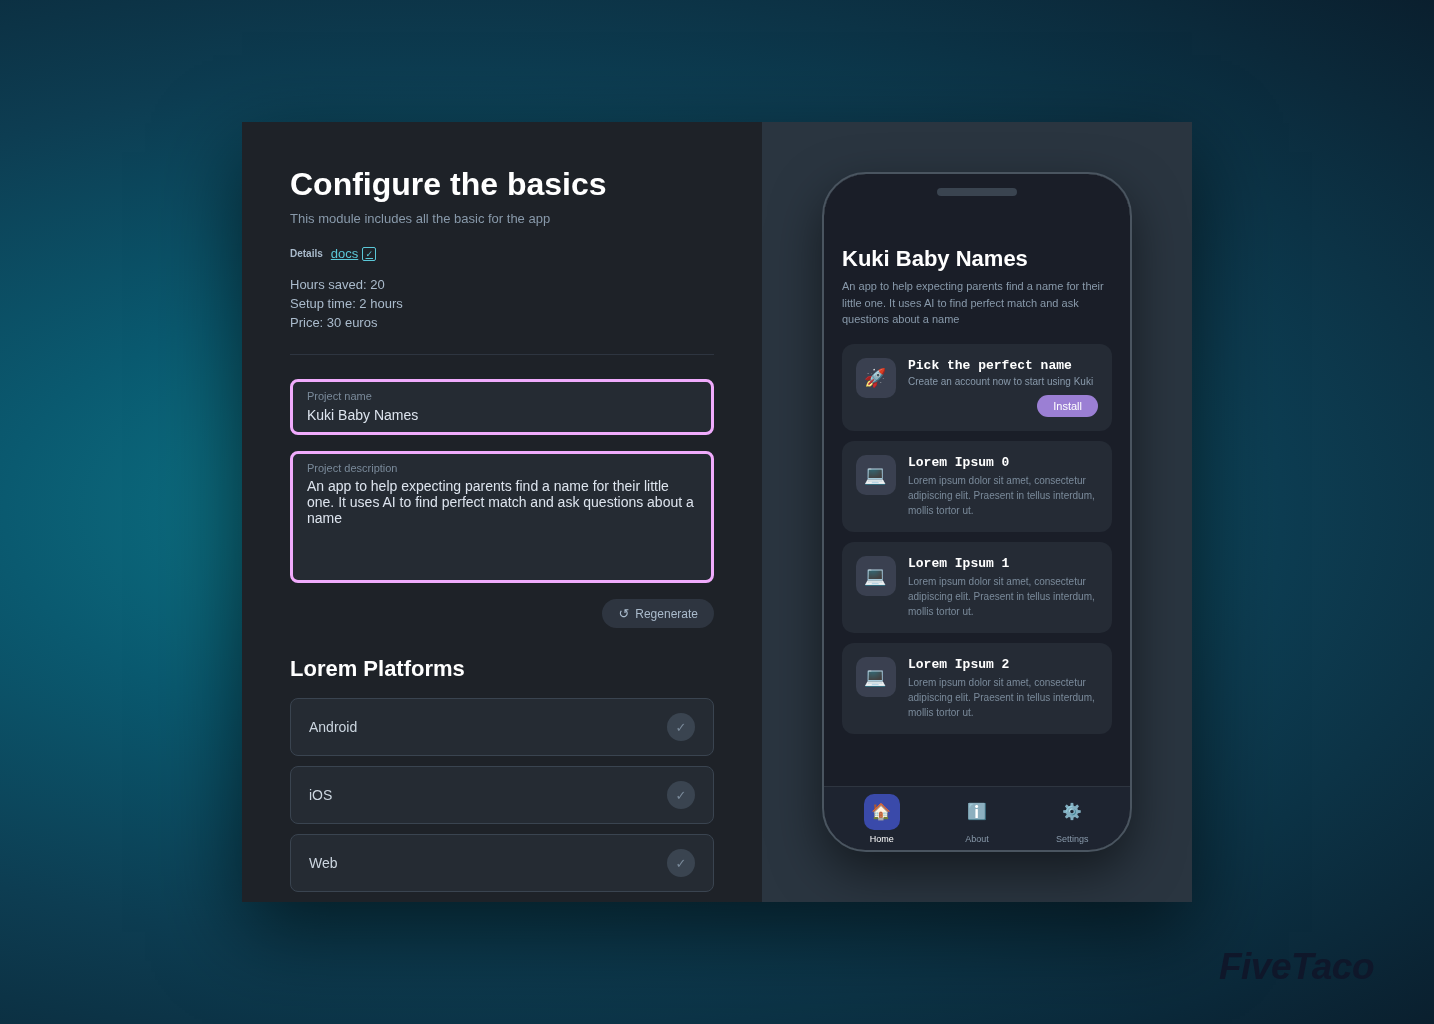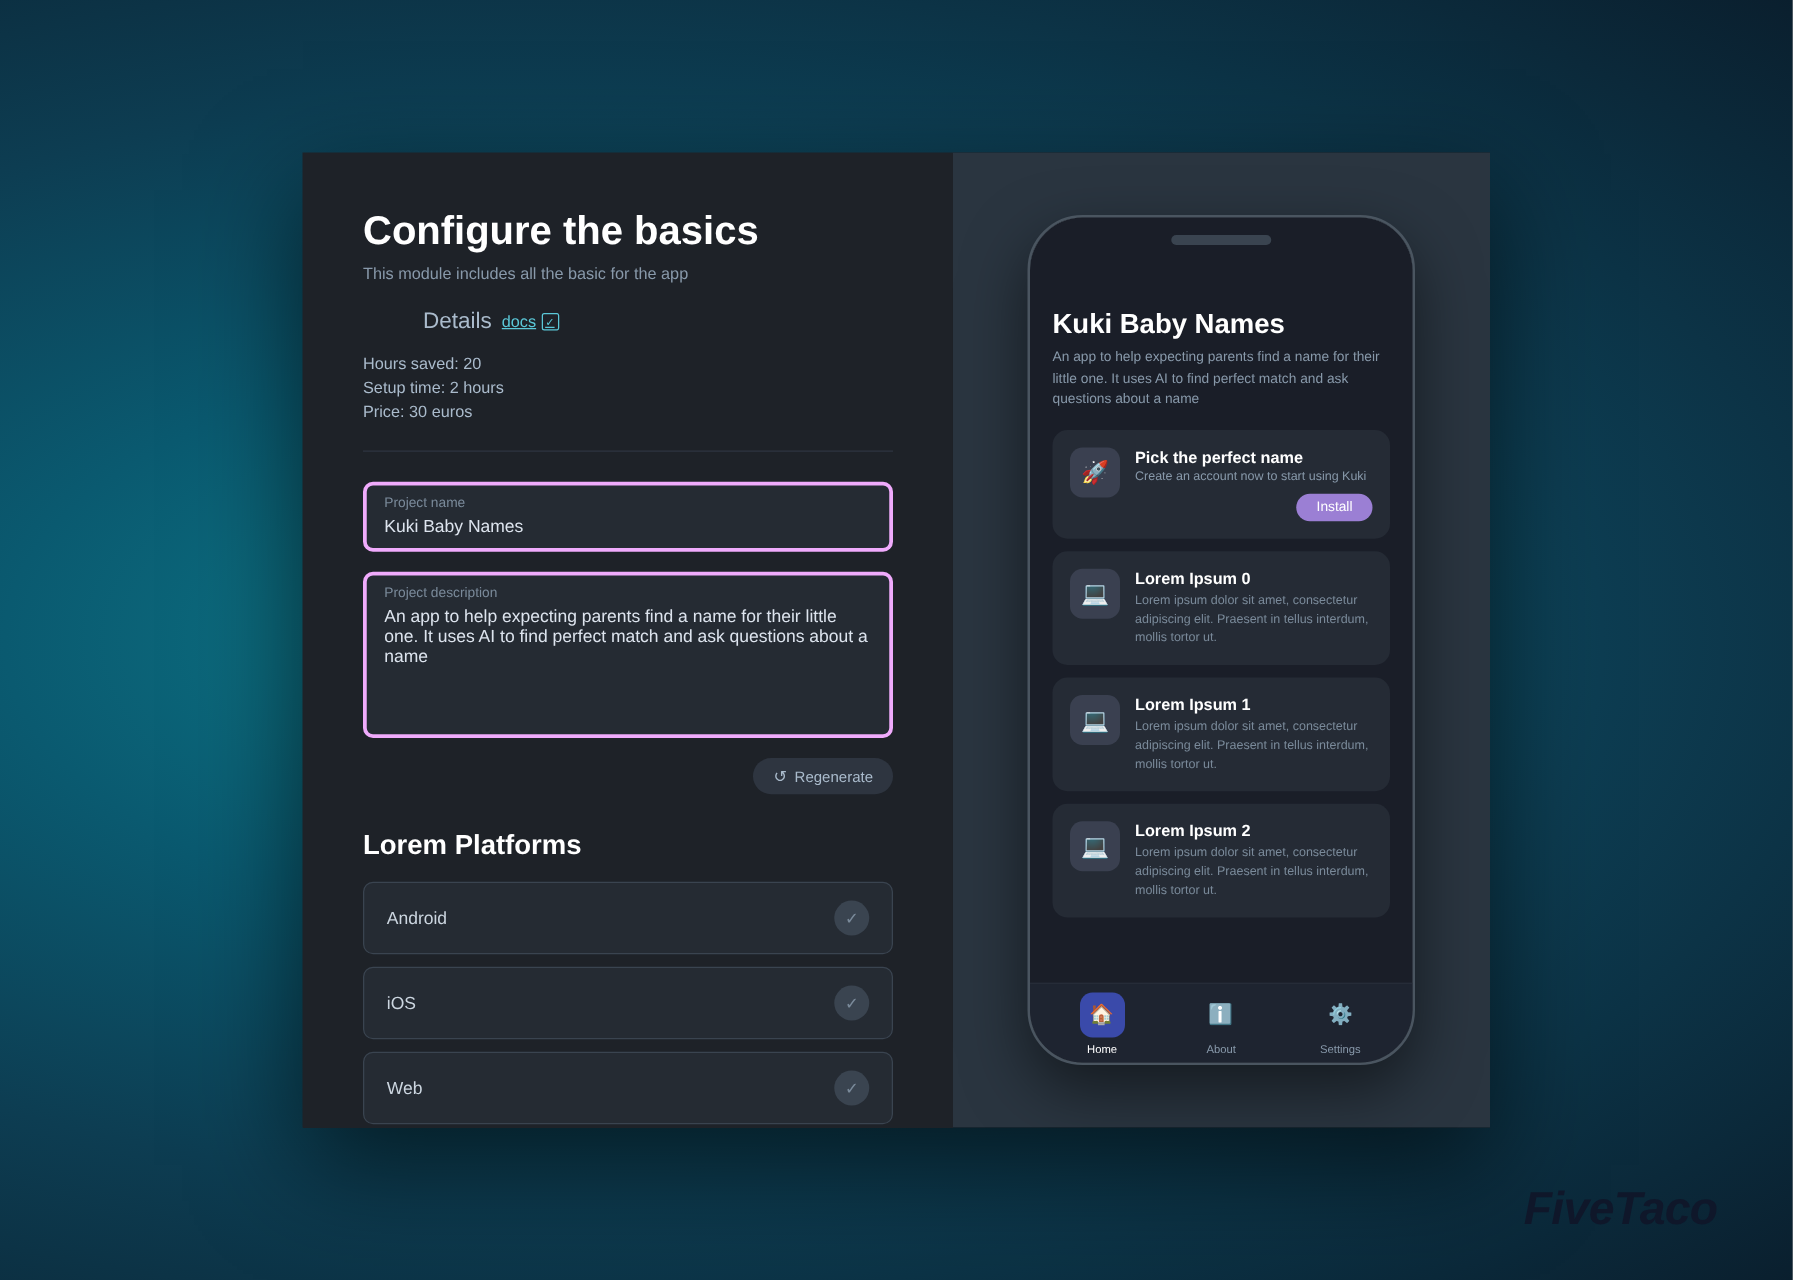--- a/index.html
+++ b/index.html
@@ -48,24 +48,23 @@
     }
 
     .details-row {
       display: flex;
       align-items: center;
       gap: 8px;
       margin-bottom: 16px;
     }
 
     .details-label {
-      font-size: 18px;
+      font-size: 10px;
       color: #aabbcc;
-      font-weight: 400;
-      margin-left: 48px;
+      font-weight: 700;
     }
 
     .docs-link {
       font-size: 13px;
       color: #5bc8d8;
       display: flex;
       align-items: center;
       gap: 4px;
       cursor: pointer;
       text-decoration: underline;
@@ -293,20 +292,21 @@
 
     .app-card-body {
       flex: 1;
     }
 
     .app-card-title {
       font-size: 13px;
       font-weight: 600;
       color: #ffffff;
       margin-bottom: 3px;
+      font-family: Liberation Mono, monospace;
     }
 
     .app-card-subtitle {
       font-size: 10px;
       color: #8899aa;
       margin-bottom: 8px;
     }
 
     .install-btn {
       float: right;

